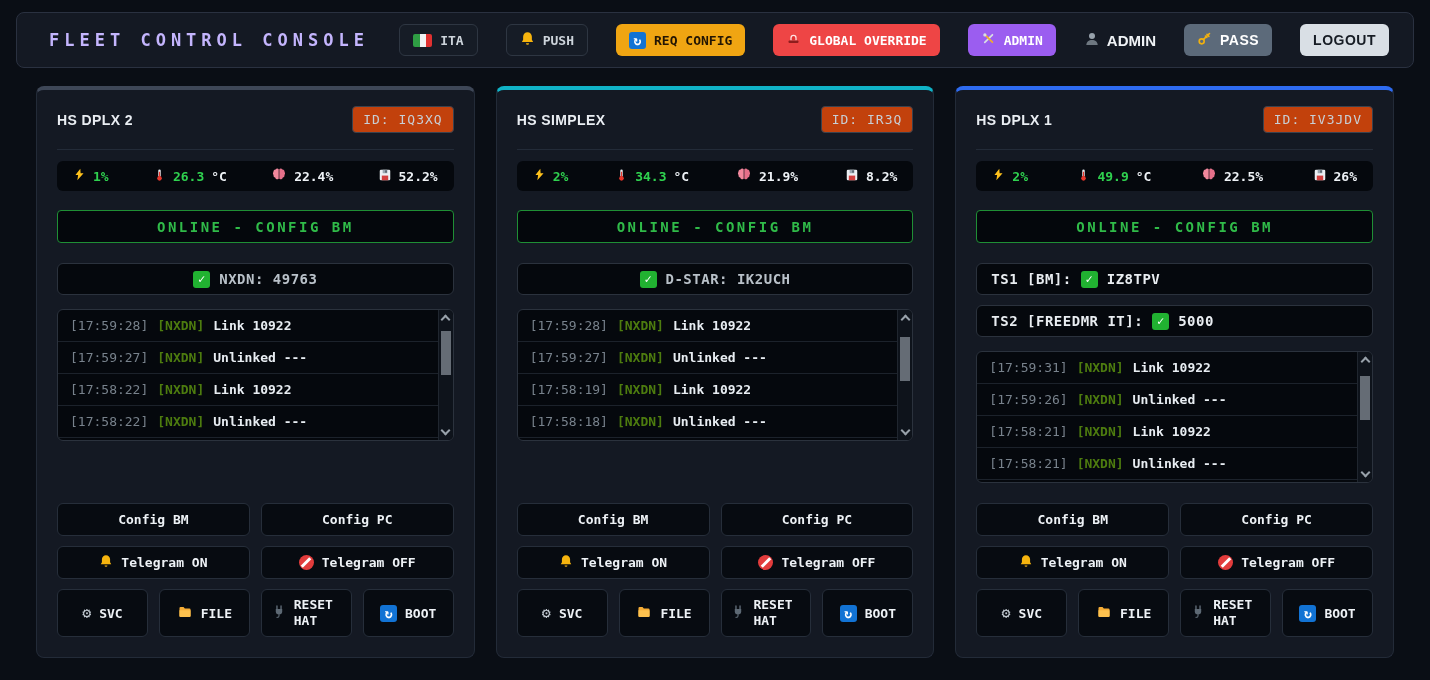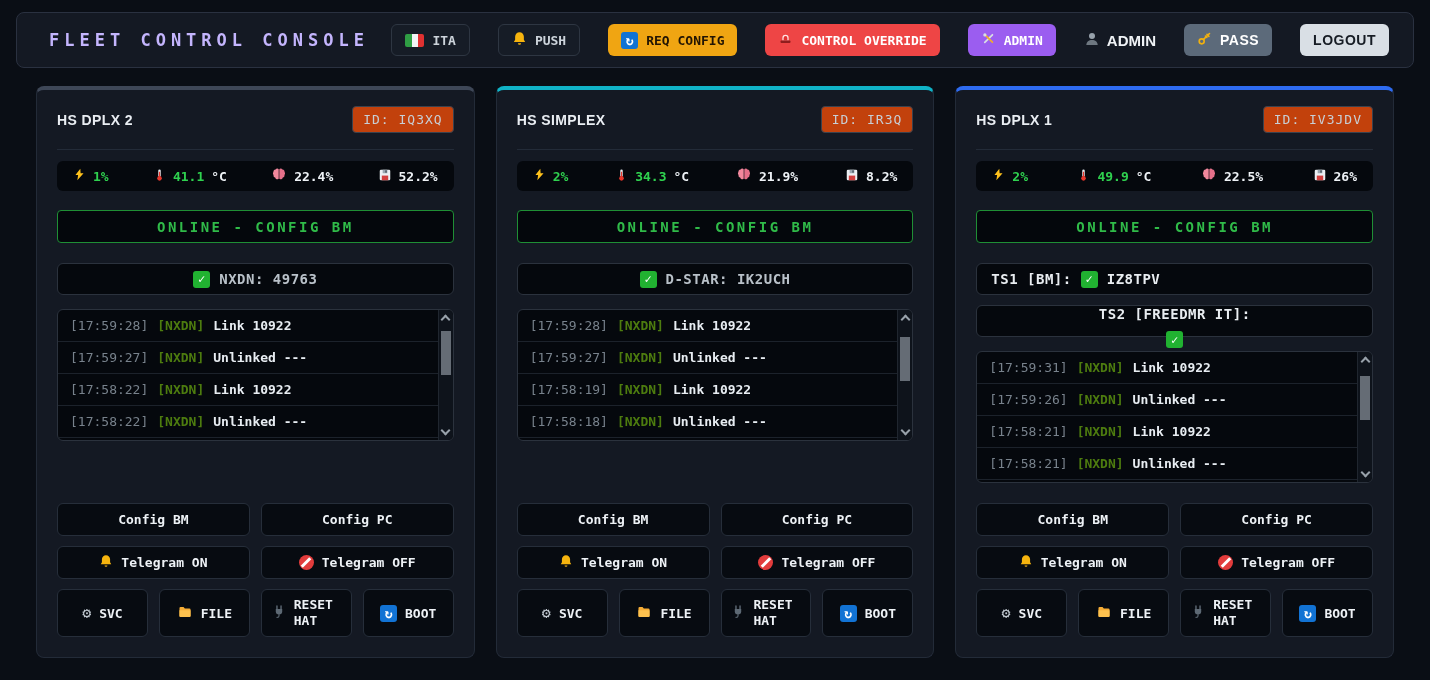--- a/index.html
+++ b/index.html
@@ -80,21 +80,21 @@
     color:#30bb49; font-size:14px; font-weight:700; letter-spacing:2.5px;
     display:flex; align-items:center; justify-content:center;
   }
   
   .conn {
     margin-top:20px; height:32px;
     background:#05080d; border:1px solid #2b323d; border-radius:6px;
     display:flex; align-items:center; gap:9px;
     padding:0 14px; font-size:14px; font-weight:700;
   }
-  .conn + .conn { margin-top:10px;flex-direction:column; }
+  .conn + .conn { margin-top:10px; }
   .conn.center { justify-content:center; }
   .conn-text  { color:#b9c1c9; letter-spacing:.5px; }
   .conn-label { color:#e9edf1; letter-spacing:.5px; }
   .conn-value { color:#e9edf1; letter-spacing:.5px; }
   .check {
     width:17px; height:17px; border-radius:3px; background:#21b231;
     color:#fff; font-size:12px; font-weight:700;
     display:inline-flex; align-items:center; justify-content:center; flex:0 0 auto;
   }
   
@@ -174,21 +174,21 @@
     <button class="tb amber">
       <span class="refresh-badge">↻</span>
       <span>REQ CONFIG</span>
     </button>
     <button class="tb red">
       <span><svg width="15" height="15" viewBox="0 0 24 24">
             <path d="M7 15v-4a5 5 0 0 1 10 0v4z" fill="#ffe3e3"></path>
             <path d="M9 15v-4a3 3 0 0 1 6 0v4z" fill="#e23030"></path>
             <rect x="4" y="15" width="16" height="4" rx="1.5" fill="#8f1d1d"></rect>
           </svg></span>
-      <span>CONTROL OVERRIDE</span>
+      <span>GLOBAL OVERRIDE</span>
     </button>
     <button class="tb purple">
       <span><svg width="15" height="15" viewBox="0 0 24 24">
             <rect x="10.8" y="2" width="2.8" height="20" rx="1.4" transform="rotate(45 12 12)" fill="#d8dee4"></rect>
             <rect x="10.8" y="2" width="2.8" height="20" rx="1.4" transform="rotate(-45 12 12)" fill="#f0ad2d"></rect>
             <circle cx="6.2" cy="6.2" r="2.6" fill="#d8dee4"></circle>
           </svg></span>
       <span>ADMIN</span>
     </button>
     <div class="user">
@@ -225,21 +225,21 @@
               <path d="M13.5 1.5L4.5 13h5L8 22.5 19.5 9.5h-5.5z" fill="#ffc21c"></path>
             </svg></span>
           <span class="green">1%</span>
         </span>
       <span class="stat">
           <span><svg width="13" height="16" viewBox="0 0 24 24">
               <rect x="9.7" y="2" width="4.6" height="13" rx="2.3" fill="#e9eef3"></rect>
               <circle cx="12" cy="18.2" r="4.2" fill="#e8372c"></circle>
               <rect x="10.9" y="6" width="2.2" height="11" fill="#e8372c"></rect>
             </svg></span>
-          <span class="green">41.1</span>
+          <span class="green">26.3</span>
           <span>°C</span>
         </span>
       <span class="stat">
           <span><svg width="16" height="15" viewBox="0 0 24 24">
               <path d="M11.5 3.5c-1.2-1.4-4-1.3-5 .4C4 4.3 2.6 6 3.2 8 2 9 2 11.5 3.3 12.6c-.5 2 .7 3.8 2.6 4.2.3 2 2.3 3.3 4.2 2.7l1.4-.6z" fill="#f2889d"></path>
               <path d="M12.5 3.5c1.2-1.4 4-1.3 5 .4 2.5.4 3.9 2.1 3.3 4.1 1.2 1 1.2 3.5-.1 4.6.5 2-.7 3.8-2.6 4.2-.3 2-2.3 3.3-4.2 2.7l-1.4-.6z" fill="#e5708a"></path>
             </svg></span>
           <span>22.4%</span>
         </span>
       <span class="stat">

